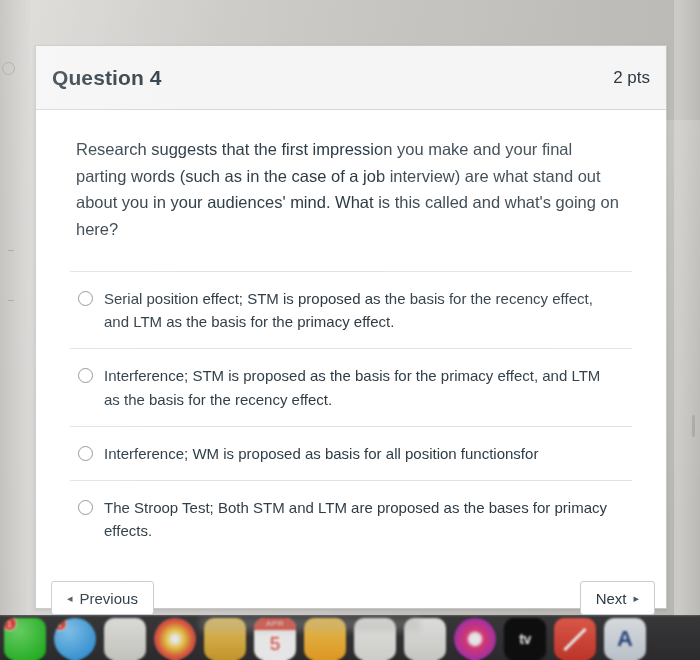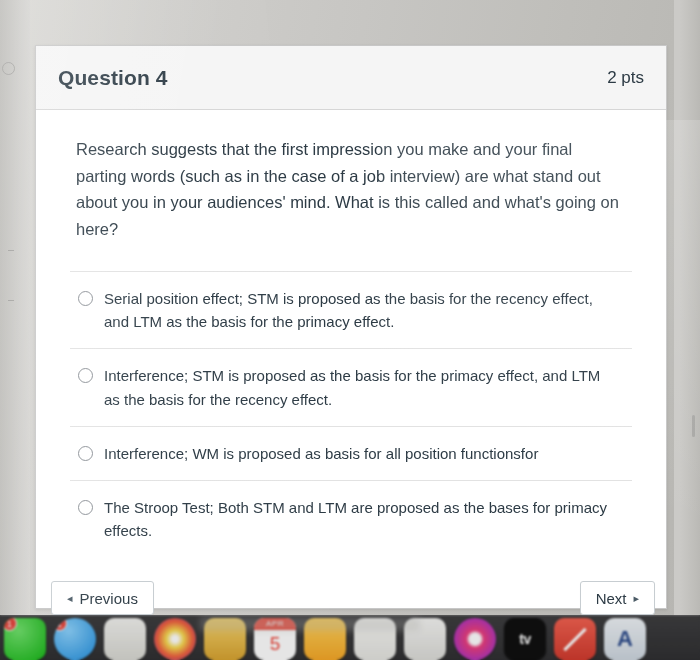--- a/index.html
+++ b/index.html
@@ -84,21 +84,21 @@
     border: 1px solid #c7c7c7;
     box-shadow: 0 1px 3px rgba(0,0,0,0.10);
   }
   .card-header {
     height: 64px;
     background: #f5f5f5;
     border-bottom: 1px solid #d6d6d6;
     display: flex;
     align-items: center;
     justify-content: space-between;
-    padding: 0 22px;
+    padding: 0 16px;
     box-sizing: border-box;
   }
   .q-title {
     font-size: 21px;
     font-weight: bold;
     color: #2d3b45;
     letter-spacing: .1px;
   }
   .q-points {
     font-size: 17px;

